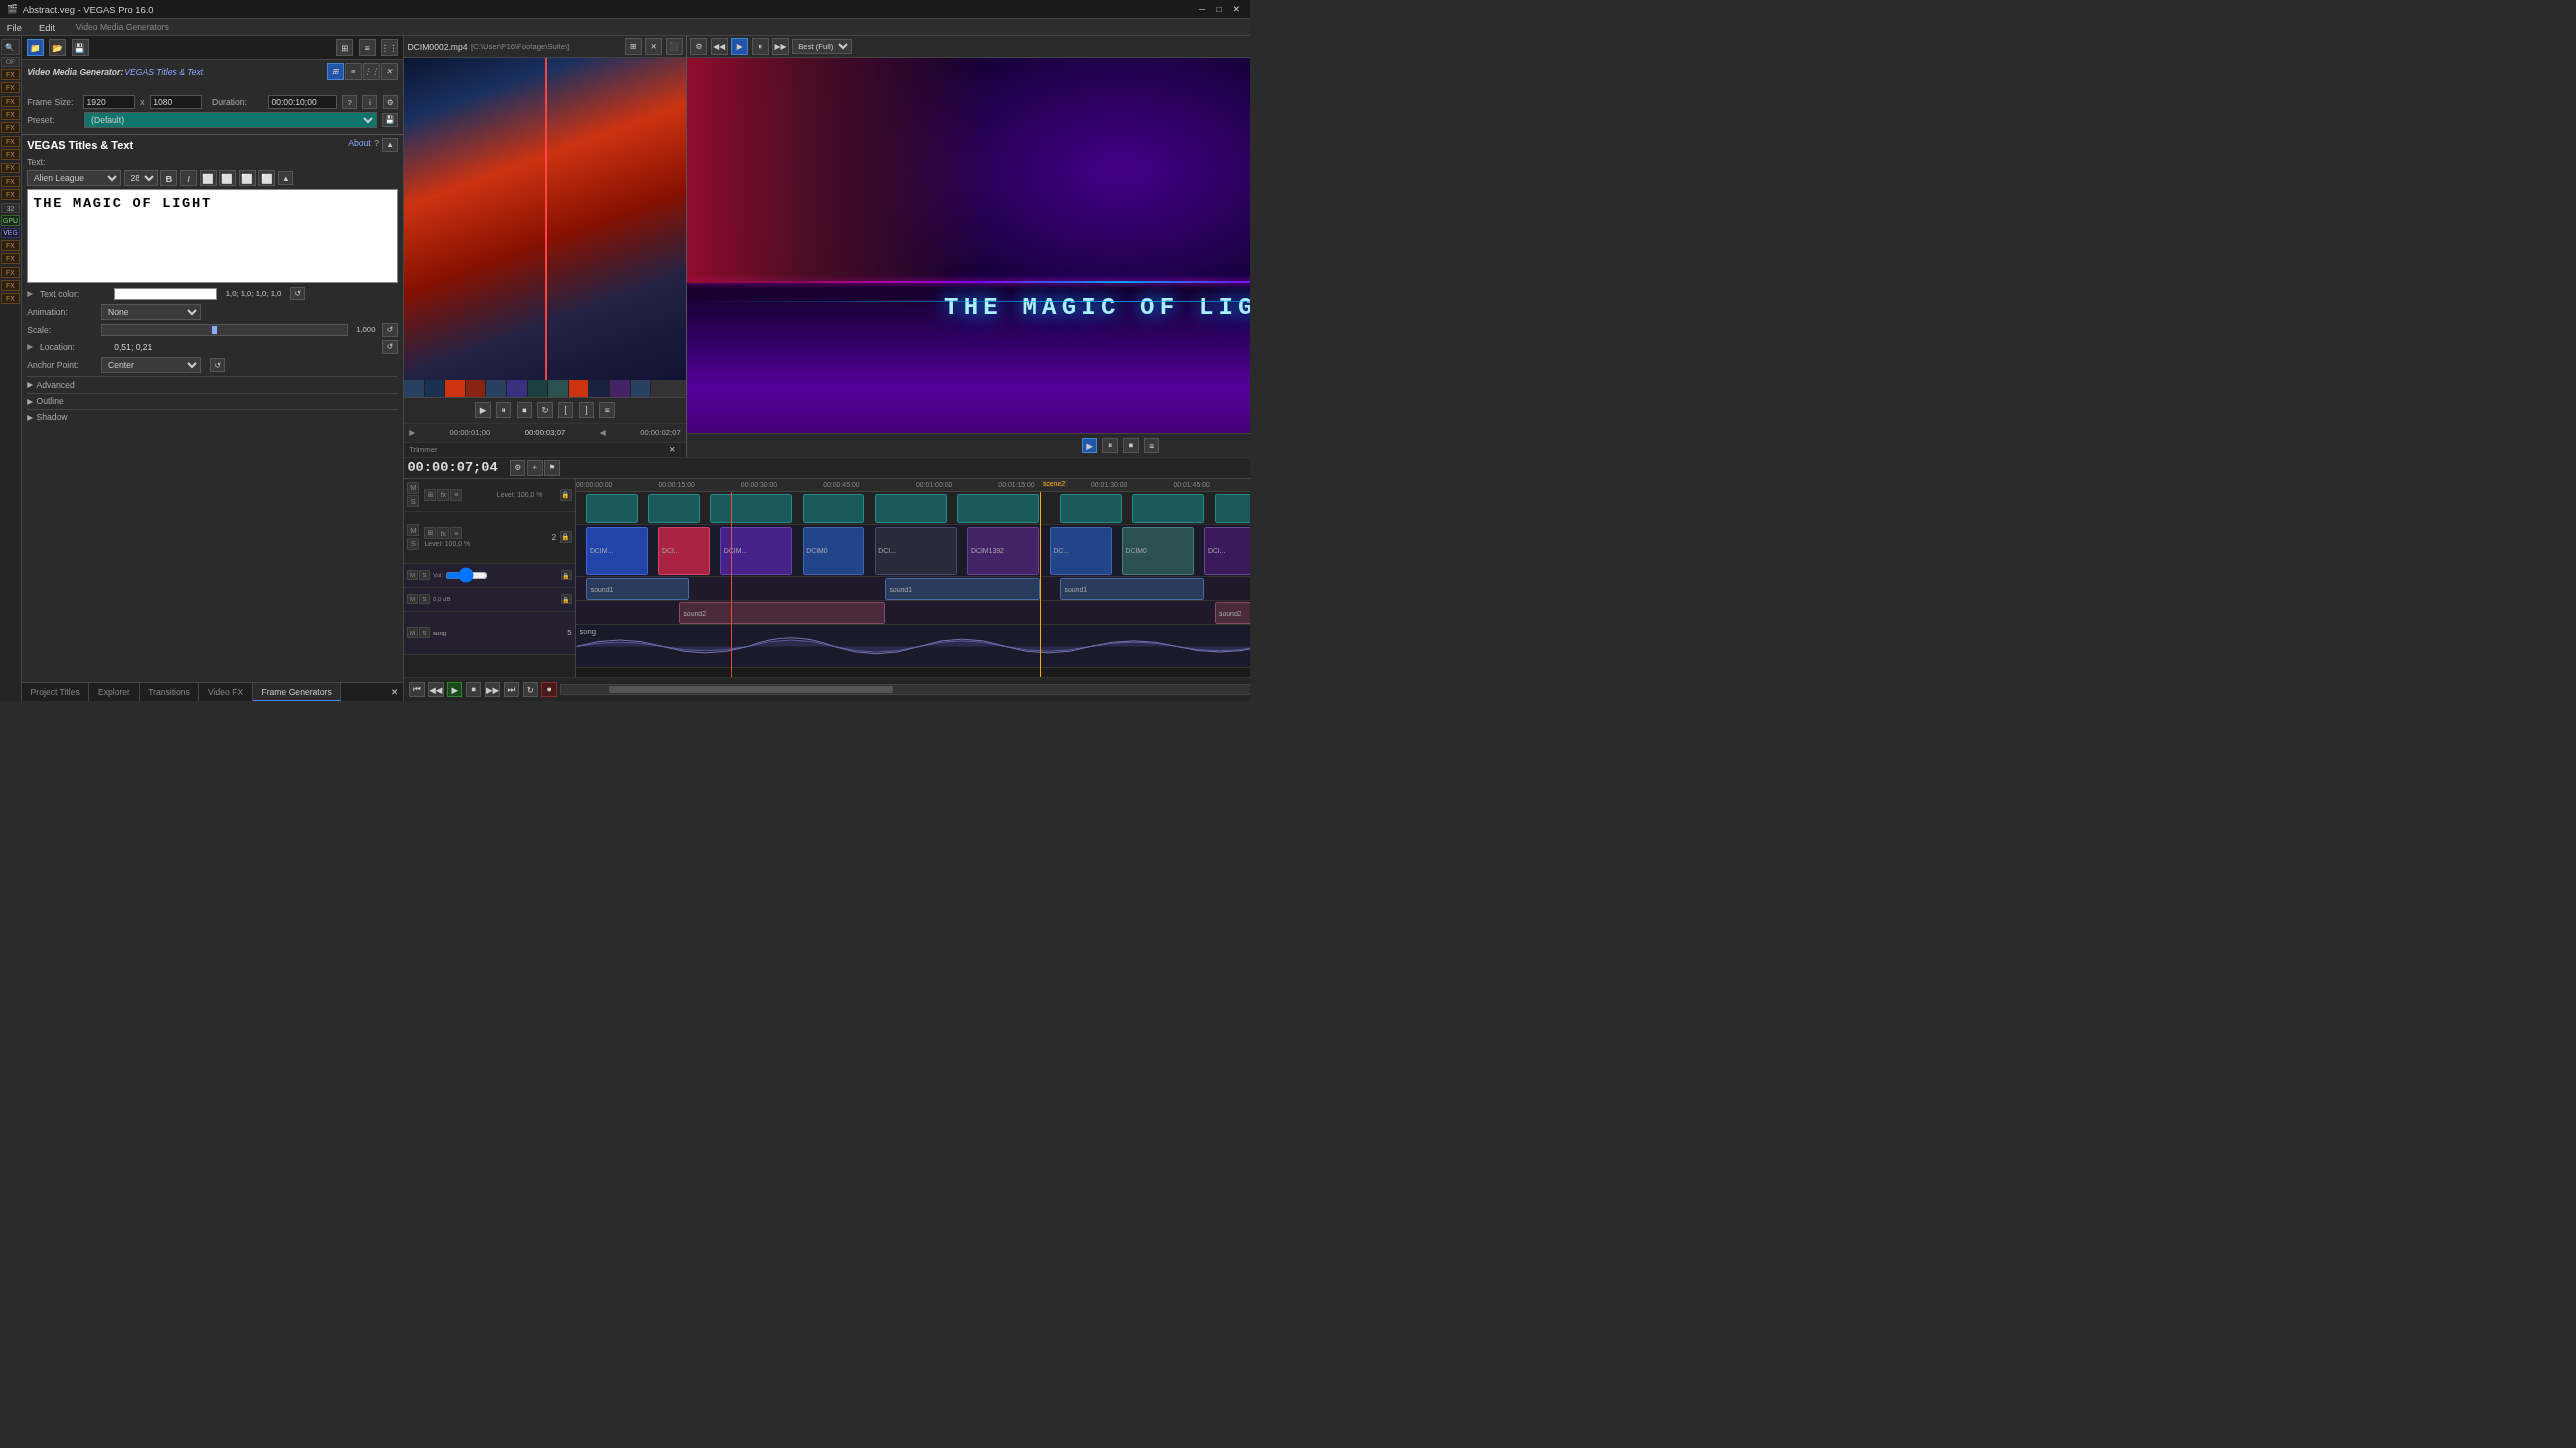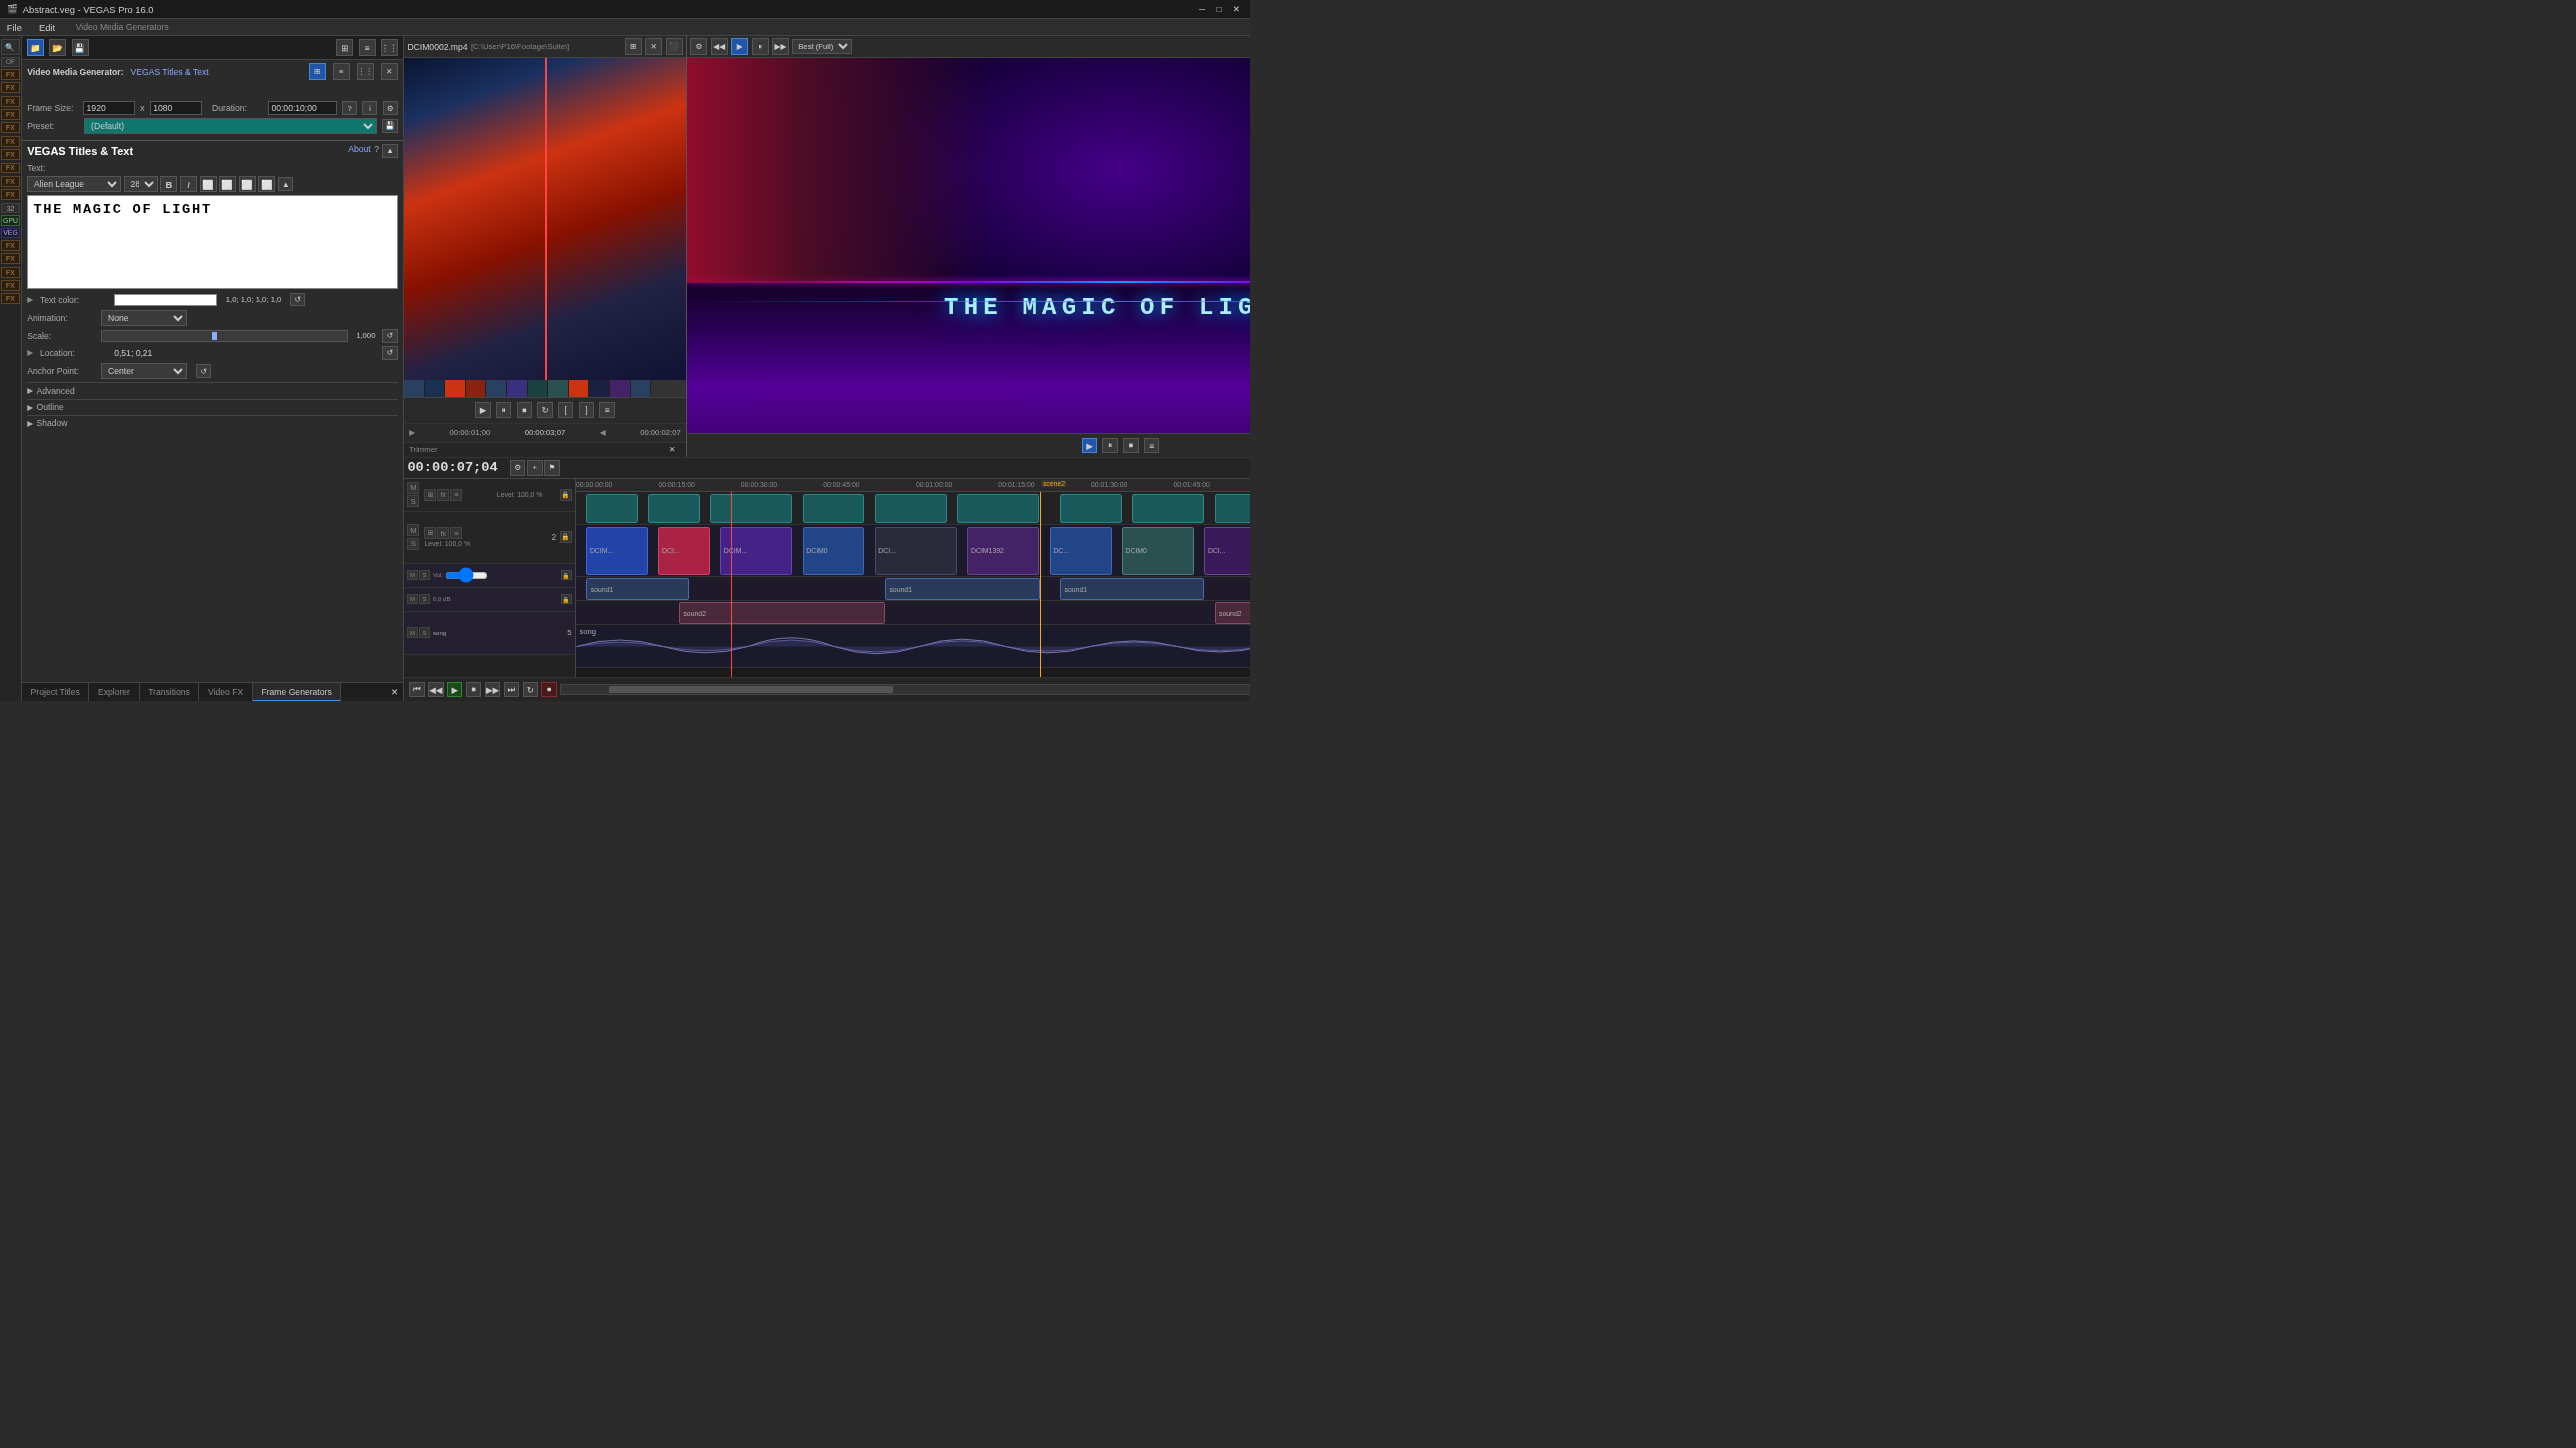--- a/index.html
+++ b/index.html
@@ -96,22 +96,23 @@
 
     
     #vmg-panel {
       background: #2b2b2b;
       border-bottom: 0.9px solid #555;
       padding: 3.4px 5.2px;
     }
     #vmg-header {
       display: flex;
       align-items: center;
-      gap: 7px;
-      margin-bottom: 21px;
+      gap: 1px;
+      margin-bottom: 15px;
+      font-style: italic;
     }
     .vmg-row {
       display: flex;
       align-items: center;
       gap: 5.2px;
       margin-bottom: 2.6px;
     }
     .vmg-label {
       color: #aaa;
       font-size: 8.6px;
@@ -266,21 +267,21 @@
       width: 5.2px;
       height: 8.6px;
       background: #88aaff;
     }
     .dropdown-select {
       background: #3a3a3a;
       border: 0.9px solid #555;
       color: #ccc;
       font-size: 8.6px;
       padding: 0.9px 1.7px;
-      width: 86px;
+      width: 100px;
     }
     .expand-row {
       display: flex;
       align-items: center;
       gap: 3.4px;
       padding: 2.6px 0;
       border-top: 0.9px solid #444;
       cursor: pointer;
       color: #aaa;
       font-size: 8.6px;

